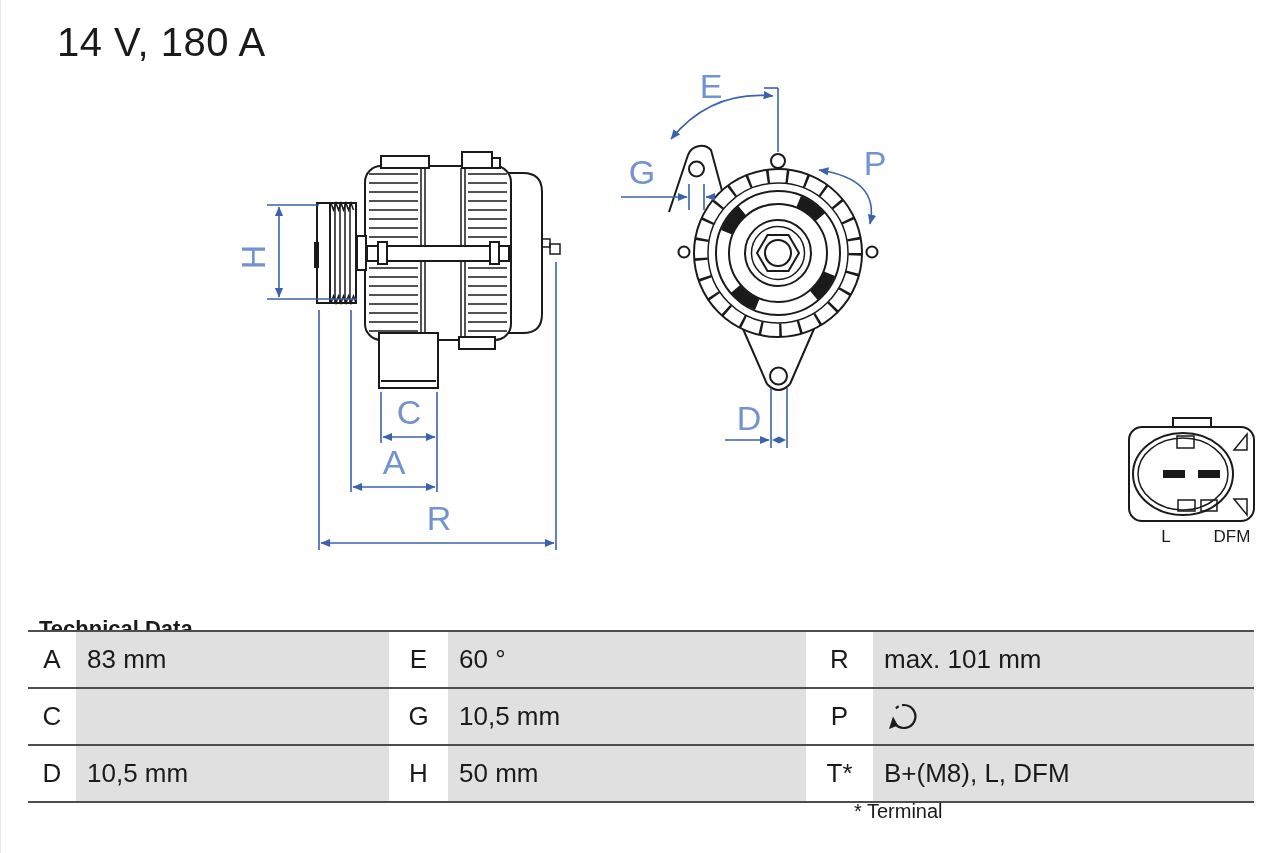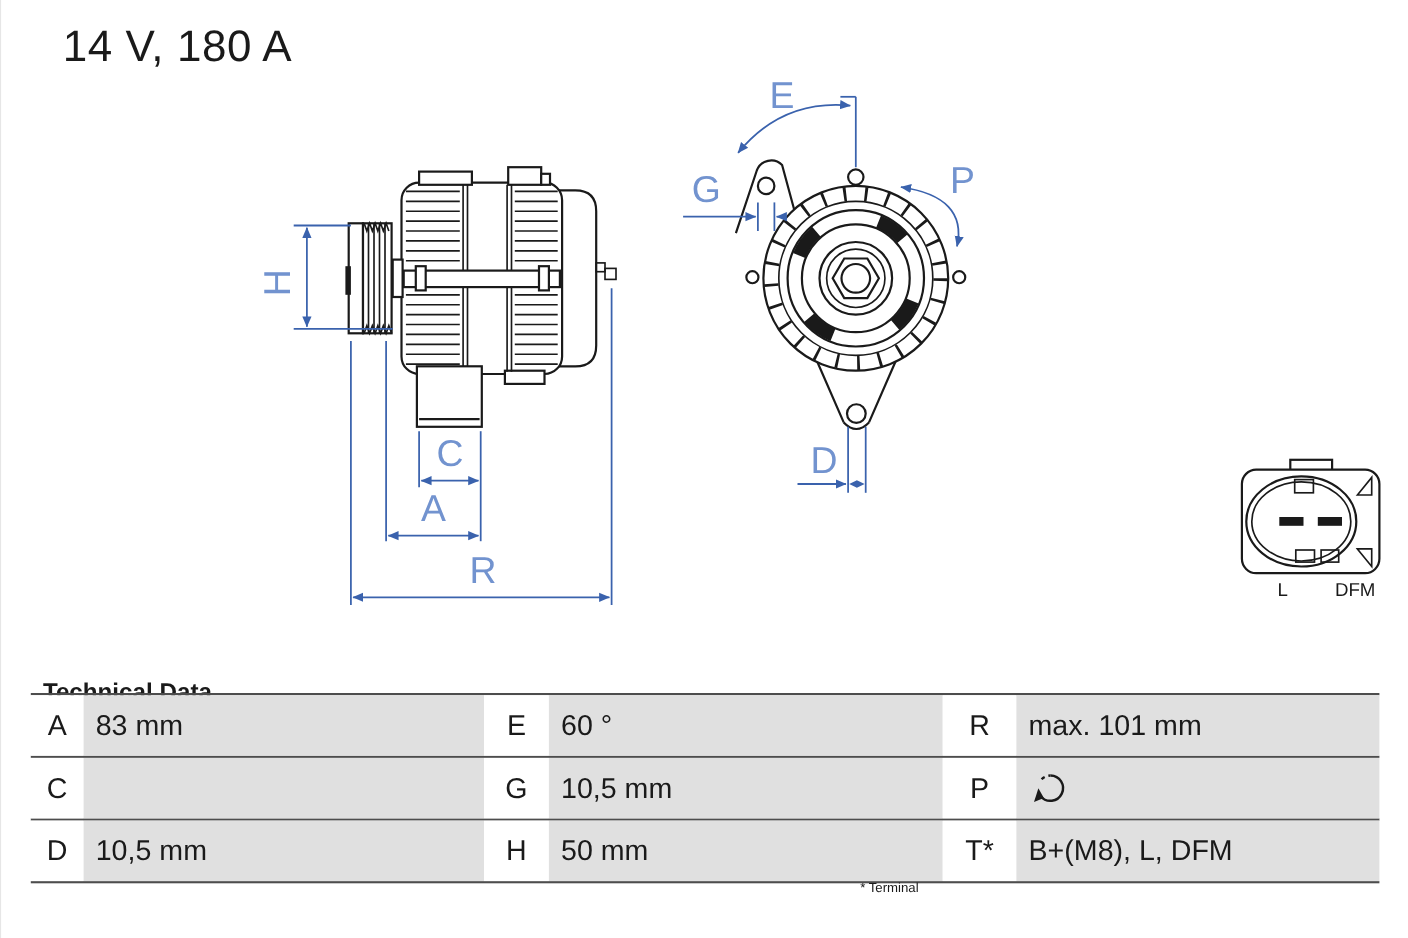--- a/index.html
+++ b/index.html
@@ -20,24 +20,24 @@
   .dim-label  { fill:#7293cf; font-size:34px; font-family:"Liberation Sans", sans-serif; }
   .conn-label { fill:#1a1a1a; font-size:17px; font-family:"Liberation Sans", sans-serif; }
 
   
   .tech-title { position:absolute; left:38px; top:616px; margin:0; font-size:22px; font-weight:bold; }
   .ttable { position:absolute; left:27px; top:630px; width:1226px; border-bottom:2px solid #4d4d4d; }
   .trow { display:flex; height:55px; border-top:2px solid #4d4d4d; }
   .cell { display:flex; align-items:center; font-size:26px; box-sizing:border-box; }
   .lcell { justify-content:center; background:#ffffff; }
   .vcell { background:#e0e0e0; padding-left:11px; }
-  .w1 { width:48px; } .v1 { width:364px; }
+  .w1 { width:48px; } .v1 { width:313px; }
   .w2 { width:59px; } .v2 { width:358px; }
   .w3 { width:67px; } .v3 { flex:1; }
-  .footnote { position:absolute; left:781px; top:800px; font-size:12px; }
+  .footnote { position:absolute; left:853px; top:800px; font-size:20px; }
   .rot-icon { margin-left:2px; }
 </style>
 </head>
 <body>
 
 <div class="page">
 
   <div class="header-rating">14 V, 180 A</div>
 
   <svg class="diagram" viewBox="0 0 1280 580">

